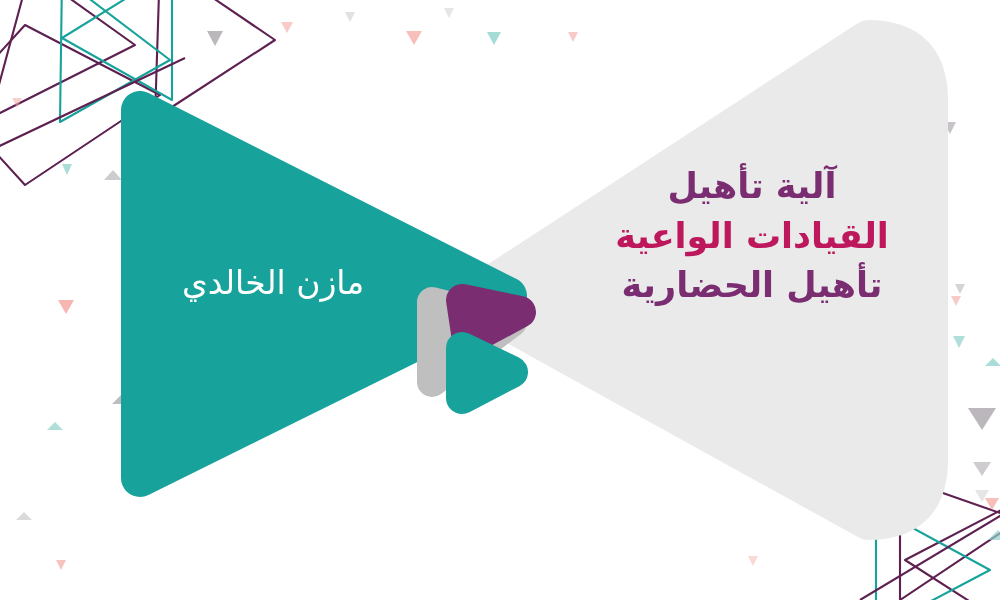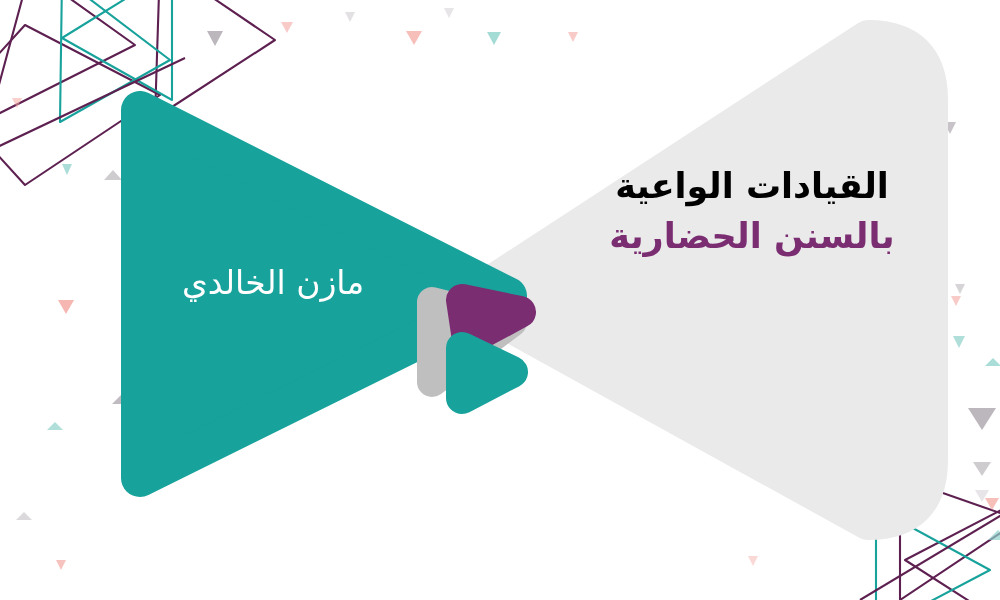--- a/index.html
+++ b/index.html
@@ -45,21 +45,21 @@
     width:372px;
     text-align:center;
     direction:rtl;
     font-family:"DejaVu Sans", sans-serif;
     font-size:35px;
     font-weight:bold;
     line-height:1.42;
   }
   #title-block .tline { display:block; white-space:nowrap; }
   .c-purple { color:#7B2D72; }
-  .c-teal-dark { color:#000000; }
+  .c-teal-dark { color:#be185d; }
 </style>
 </head>
 <body>
 
 <div id="stage">
 
   <svg id="deco-svg" viewBox="0 0 1000 600">
     <g>
       <polyline points="-25,80 25,25 160,95 25,185 -25,130" fill="none" stroke="#5D2050" stroke-width="2.1" stroke-linejoin="round"></polyline>
       <polygon points="30,-30 135,45 -10,118" fill="none" stroke="#5D2050" stroke-width="2.1" stroke-linejoin="round"></polygon>
@@ -129,17 +129,18 @@
     <path d="M 432 302 L 432 382 L 512 322 Z" fill="#BFBFBF" stroke="#BFBFBF" stroke-width="30" stroke-linejoin="round"></path>
 
     <path d="M 462 300 L 520 312 L 468 340 Z" fill="#7B2D72" stroke="#7B2D72" stroke-width="32" stroke-linejoin="round"></path>
 
     <path d="M 462 348 L 462 398 L 512 372 Z" fill="#17A29B" stroke="#17A29B" stroke-width="32" stroke-linejoin="round"></path>
   </svg>
 
   <div id="presenter-name" class="text-layer">مازن الخالدي</div>
 
   <div id="title-block" class="text-layer">
+    <span class="tline c-purple">آلية تأهيل</span>
     <span class="tline c-teal-dark">القيادات الواعية</span>
-    <span class="tline c-purple">بالسنن الحضارية</span>
+    <span class="tline c-purple">تأهيل الحضارية</span>
   </div>
 
 </div>
 
 </body></html>

